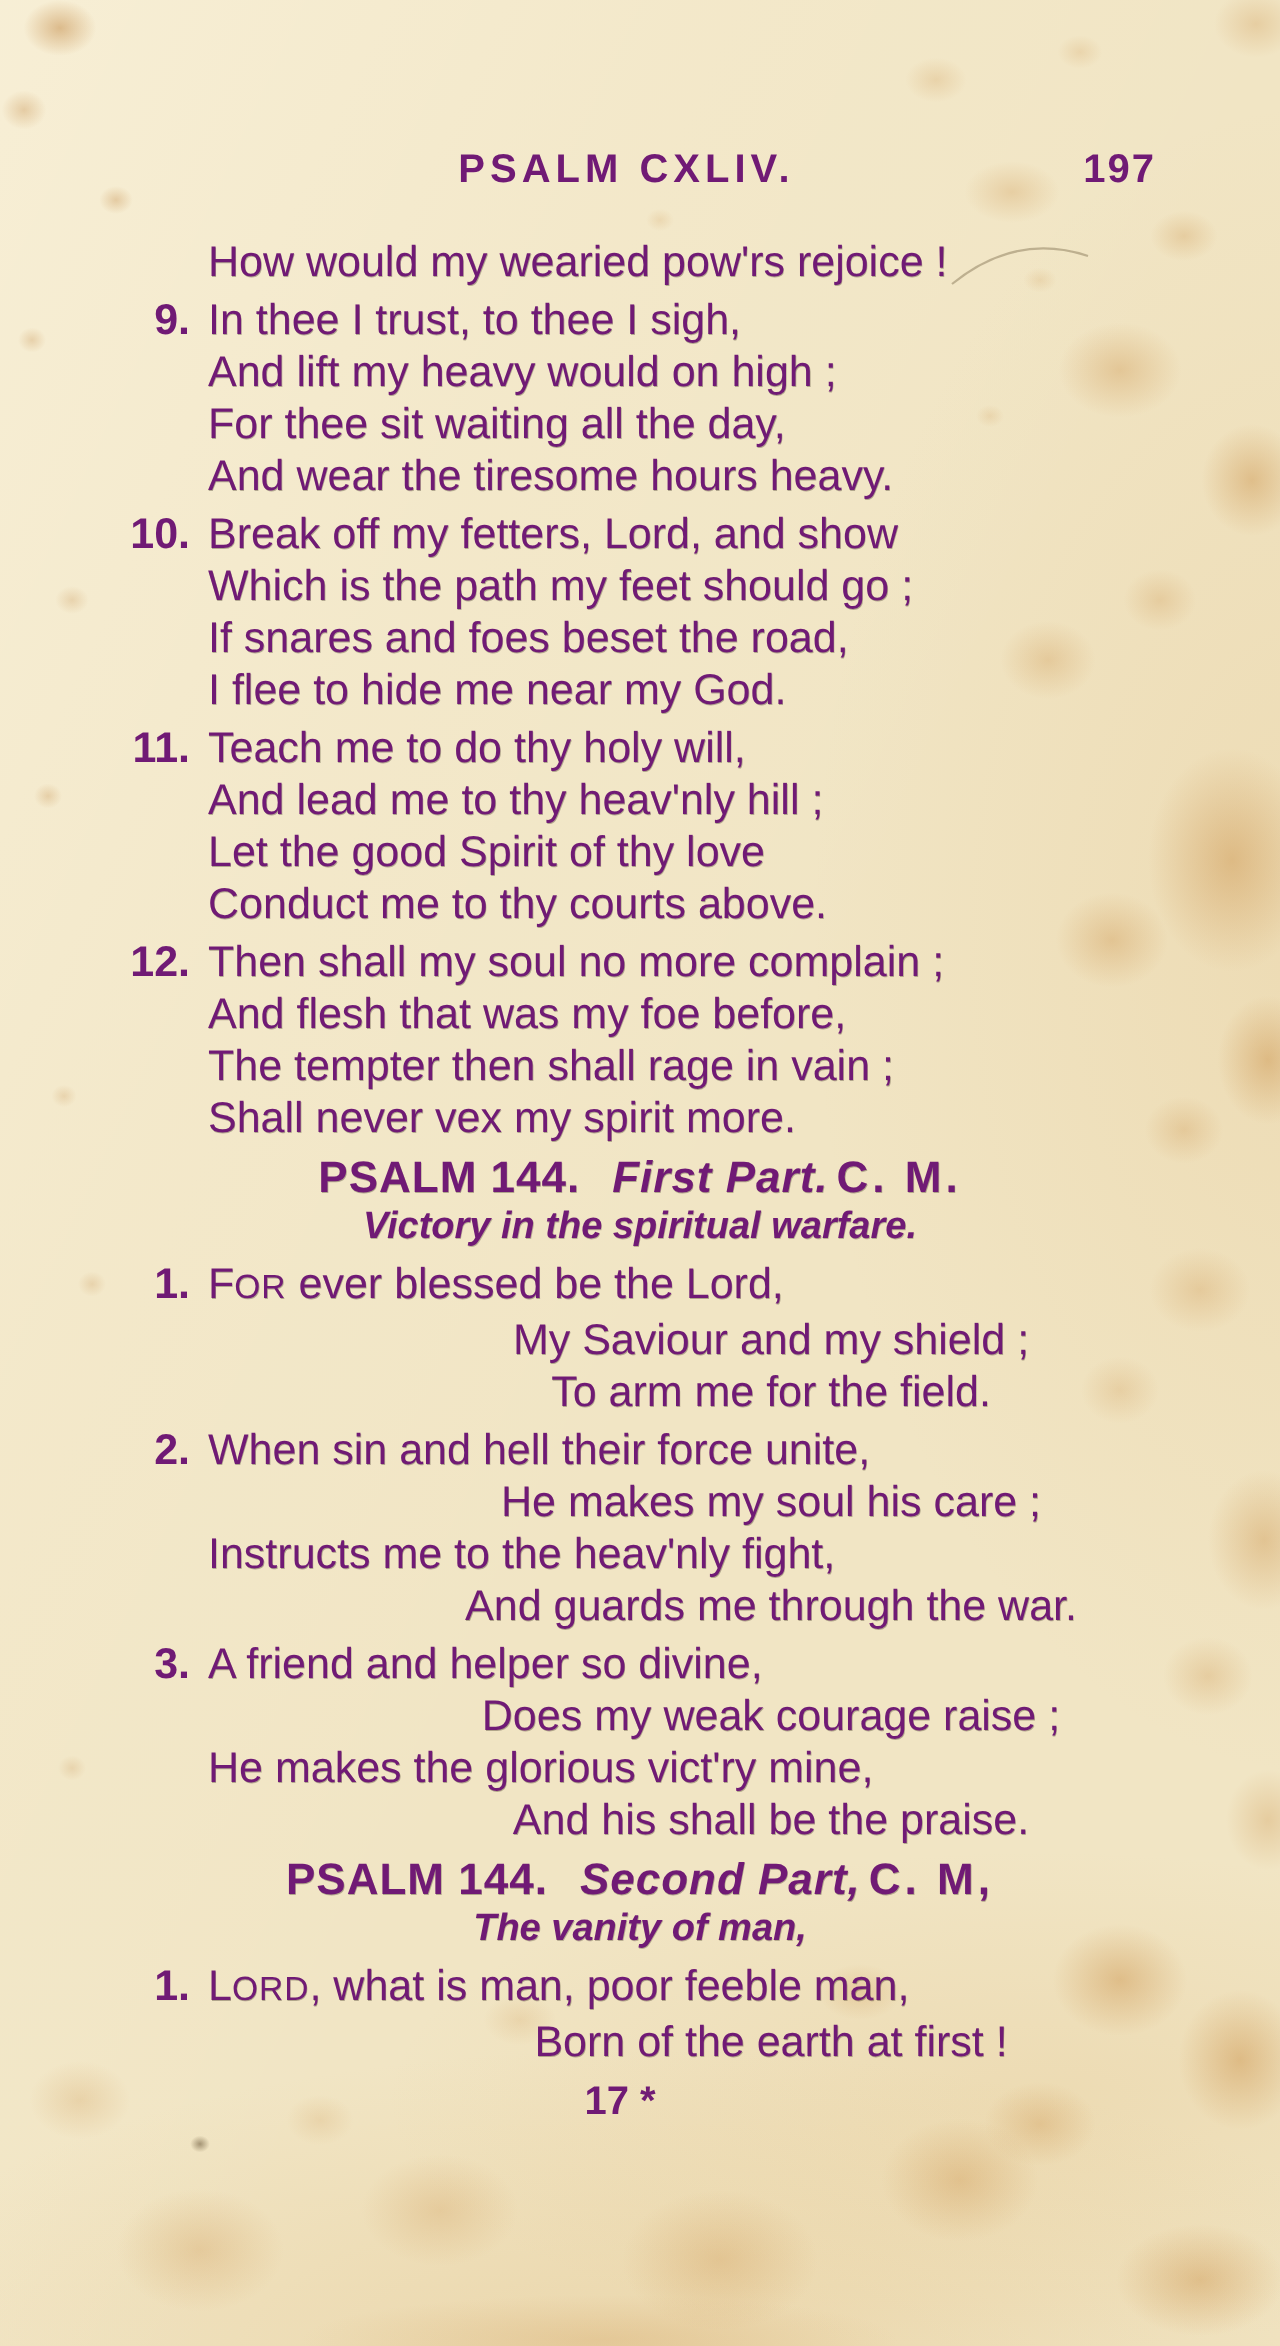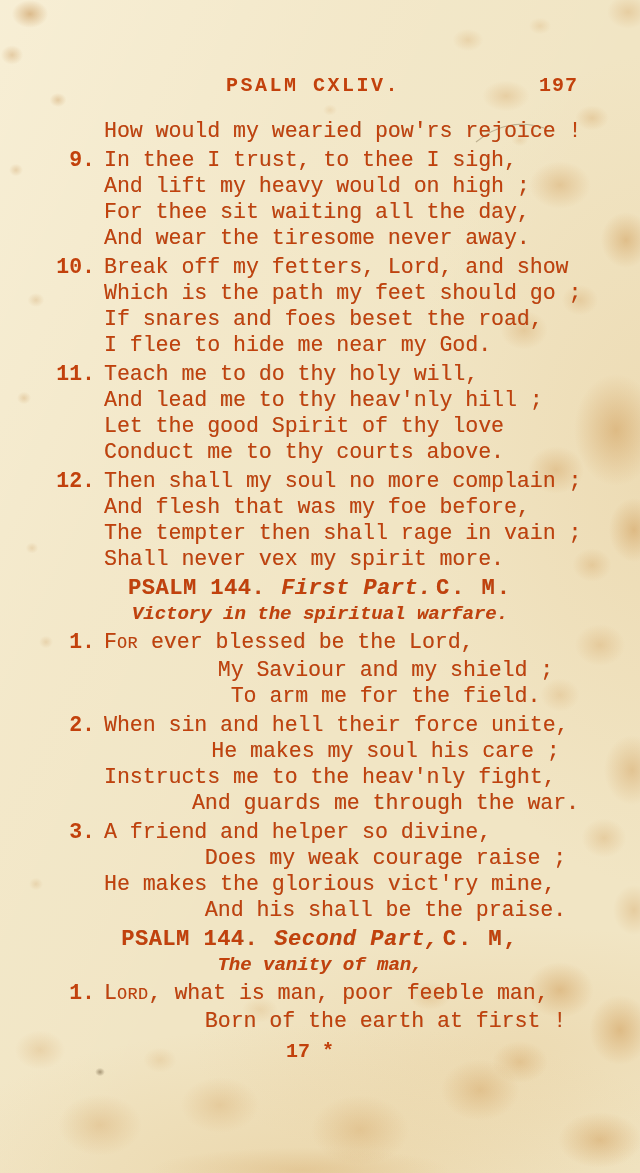--- a/index.html
+++ b/index.html
@@ -3,22 +3,22 @@
 <meta charset="utf-8">
 <style>
   * { box-sizing: border-box; }
   html, body { margin: 0; padding: 0; background: #777; }
   .page {
     position: relative;
     width: 640px;
     height: 1173px;
     overflow: hidden;
     background-color: #f1e5c4;
-    font-family: Liberation Mono, monospace;
-    color: #c2410c;
+    font-family: Liberation Sans, sans-serif;
+    color: #701a75;
   }
   
   .paper-wash {
     position: absolute; inset: 0; pointer-events: none;
     background-image:
       linear-gradient(115deg, rgba(255,250,234,0.45) 0%, rgba(255,250,234,0.15) 30%, rgba(255,250,234,0) 55%),
       radial-gradient(340px 560px at 660px 470px, rgba(222,184,122,0.22), transparent 75%),
       radial-gradient(520px 200px at 320px 1180px, rgba(219,178,110,0.28), transparent 78%),
       radial-gradient(420px 160px at 520px 1050px, rgba(219,178,110,0.20), transparent 78%);
   }
@@ -128,21 +128,21 @@
     <div class="verses">
         <div class="stanza">
           <span class="vnum"></span>
           <div class="vline">How would my wearied pow'rs rejoice !</div>
         </div>
         <div class="stanza">
           <span class="vnum">9.</span>
           <div class="vline">In thee I trust, to thee I sigh,</div>
           <div class="vline">And lift my heavy would on high ;</div>
           <div class="vline">For thee sit waiting all the day,</div>
-          <div class="vline">And wear the tiresome never away.</div>
+          <div class="vline">And wear the tiresome hours heavy.</div>
         </div>
         <div class="stanza">
           <span class="vnum">10.</span>
           <div class="vline">Break off my fetters, Lord, and show</div>
           <div class="vline">Which is the path my feet should go ;</div>
           <div class="vline">If snares and foes beset the road,</div>
           <div class="vline">I flee to hide me near my God.</div>
         </div>
         <div class="stanza">
           <span class="vnum">11.</span>

